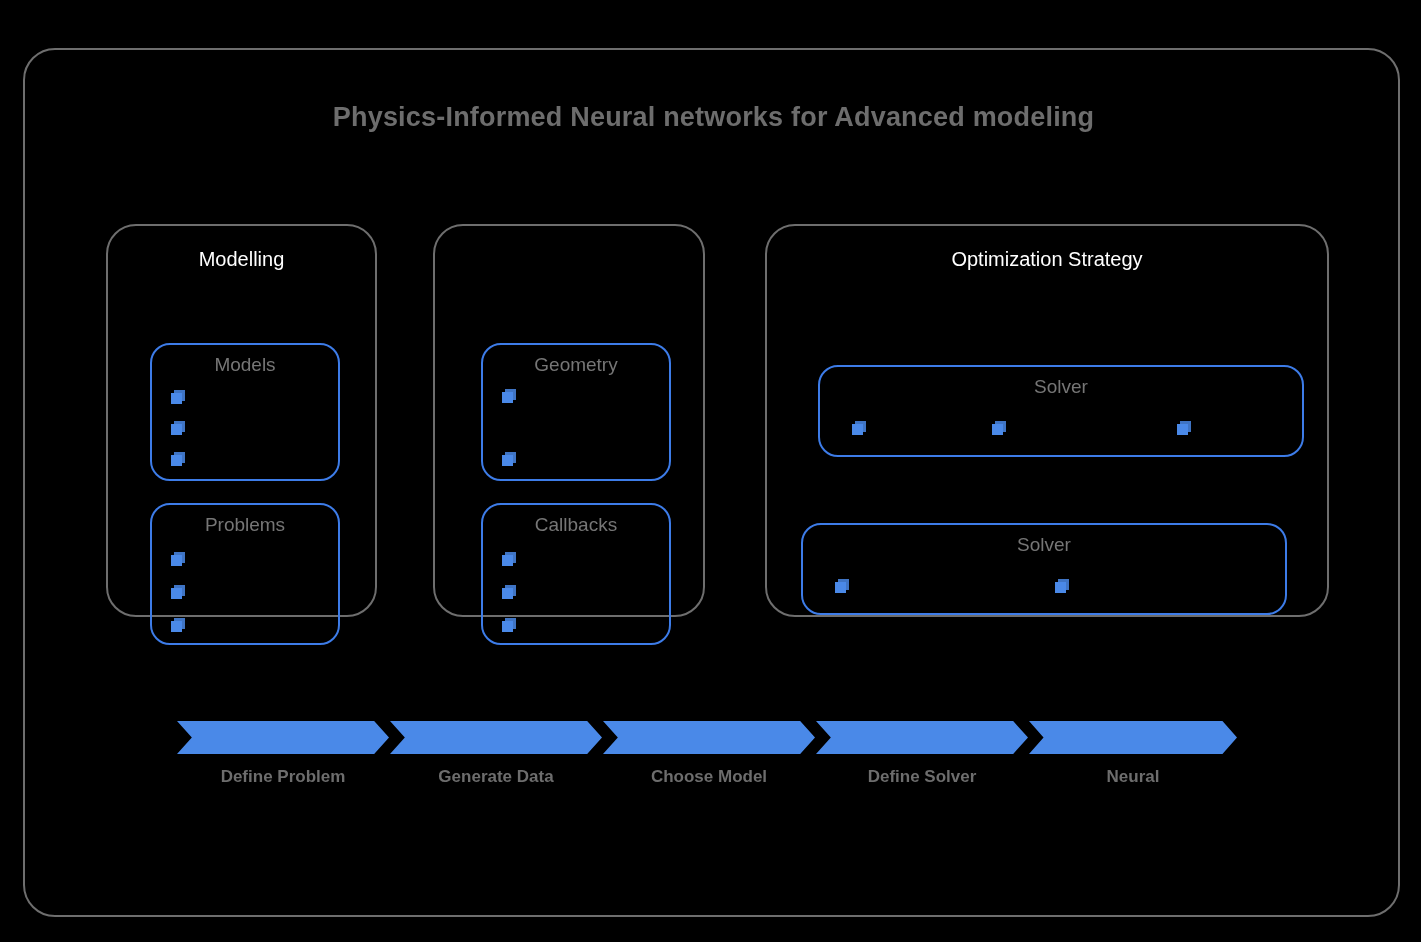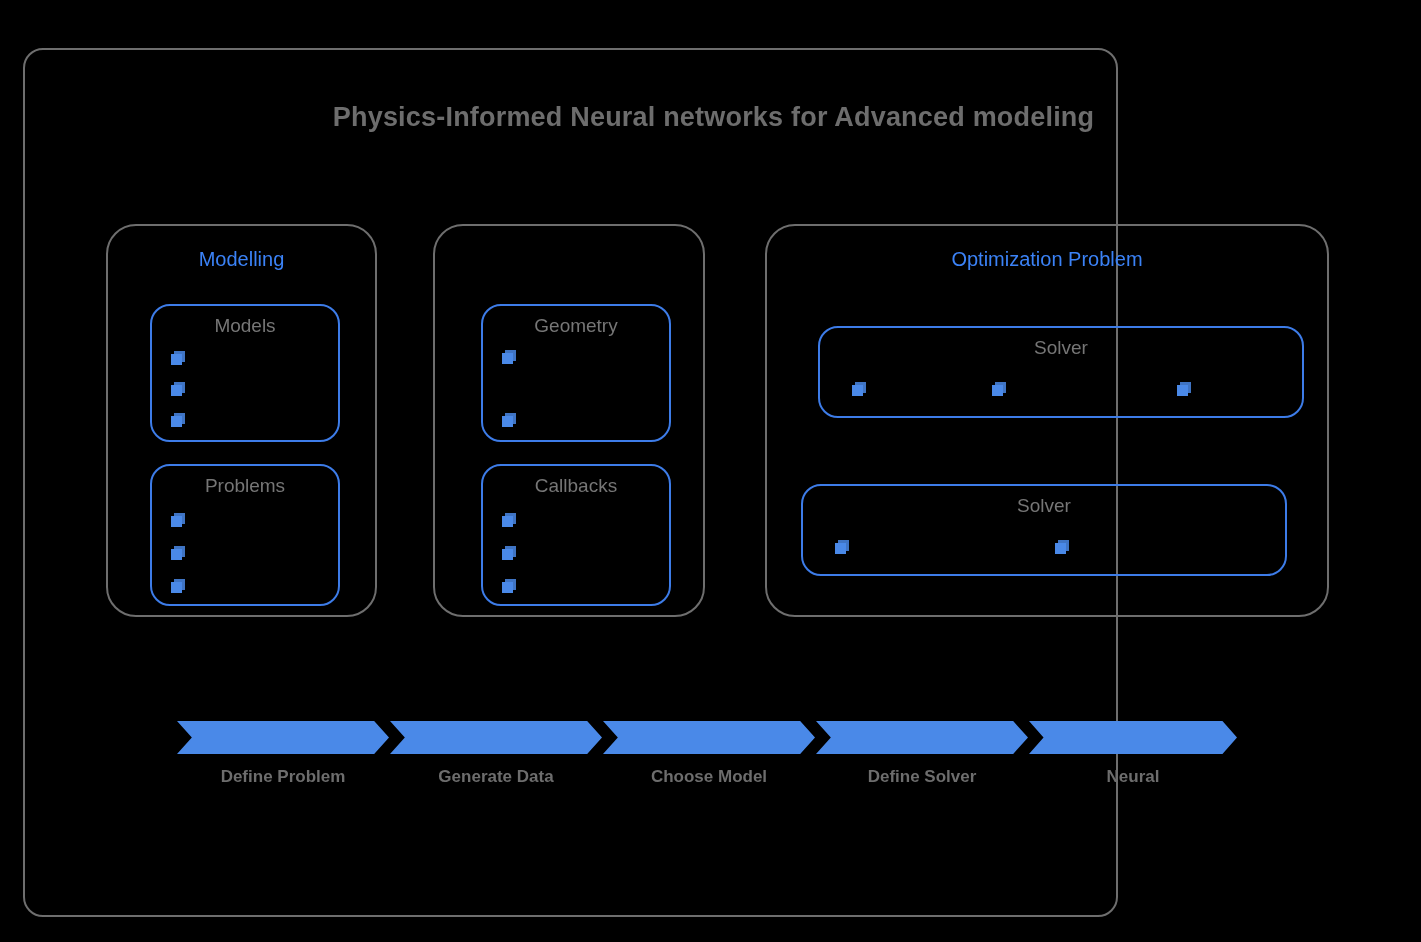--- a/index.html
+++ b/index.html
@@ -13,25 +13,25 @@
     overflow: hidden;
     font-family: "Liberation Sans", sans-serif;
     position: relative;
   }
 
   
   #outer-frame {
     position: absolute;
     left: 23px;
     top: 48px;
-    width: 1095px;
+    width: 1377px;
     height: 869px;
     box-sizing: border-box;
     border: 2px solid #6e6e6e;
-    border-radius: 20px;
+    border-radius: 32px;
     background: transparent;
   }
 
   
   #diagram-title {
     position: absolute;
     left: 0;
     top: 52px;
     width: 1377px;
     text-align: center;
@@ -50,31 +50,32 @@
     border-radius: 30px;
     background: transparent;
   }
   .group-title {
     position: absolute;
     left: 0;
     right: 0;
     top: 22px;
     text-align: center;
     font-size: 20px;
-    color: #3b82f6;
+    color: #ffffff;
     white-space: nowrap;
   }
 
   
   .card {
     position: absolute;
     box-sizing: border-box;
     border: 2.5px solid #3d7ce8;
     border-radius: 20px;
     background: transparent;
+    margin-top: 39px;
   }
   .card-title {
     position: absolute;
     left: 0;
     right: 0;
     top: 9px;
     text-align: center;
     font-size: 19px;
     color: #767676;
     white-space: nowrap;
@@ -186,21 +187,21 @@
       <div class="cube-wrap" style="left:19px; top:83px;">
           <span class="cube"></span>
         </div>
       <div class="cube-wrap" style="left:19px; top:116px;">
           <span class="cube"></span>
         </div>
     </div>
   </div>
 
   <div class="group-box" style="left:740px; top:174px; width:564px; height:393px;">
-    <div class="group-title">Optimization Problem</div>
+    <div class="group-title">Optimization Strategy</div>
 
     <div class="card" style="left:51px; top:100px; width:486px; height:92px;">
       <div class="card-title">Solver</div>
       <div class="cube-wrap" style="left:32px; top:57px;">
           <span class="cube"></span>
         </div>
       <div class="cube-wrap" style="left:172px; top:57px;">
           <span class="cube"></span>
         </div>
       <div class="cube-wrap" style="left:357px; top:57px;">

